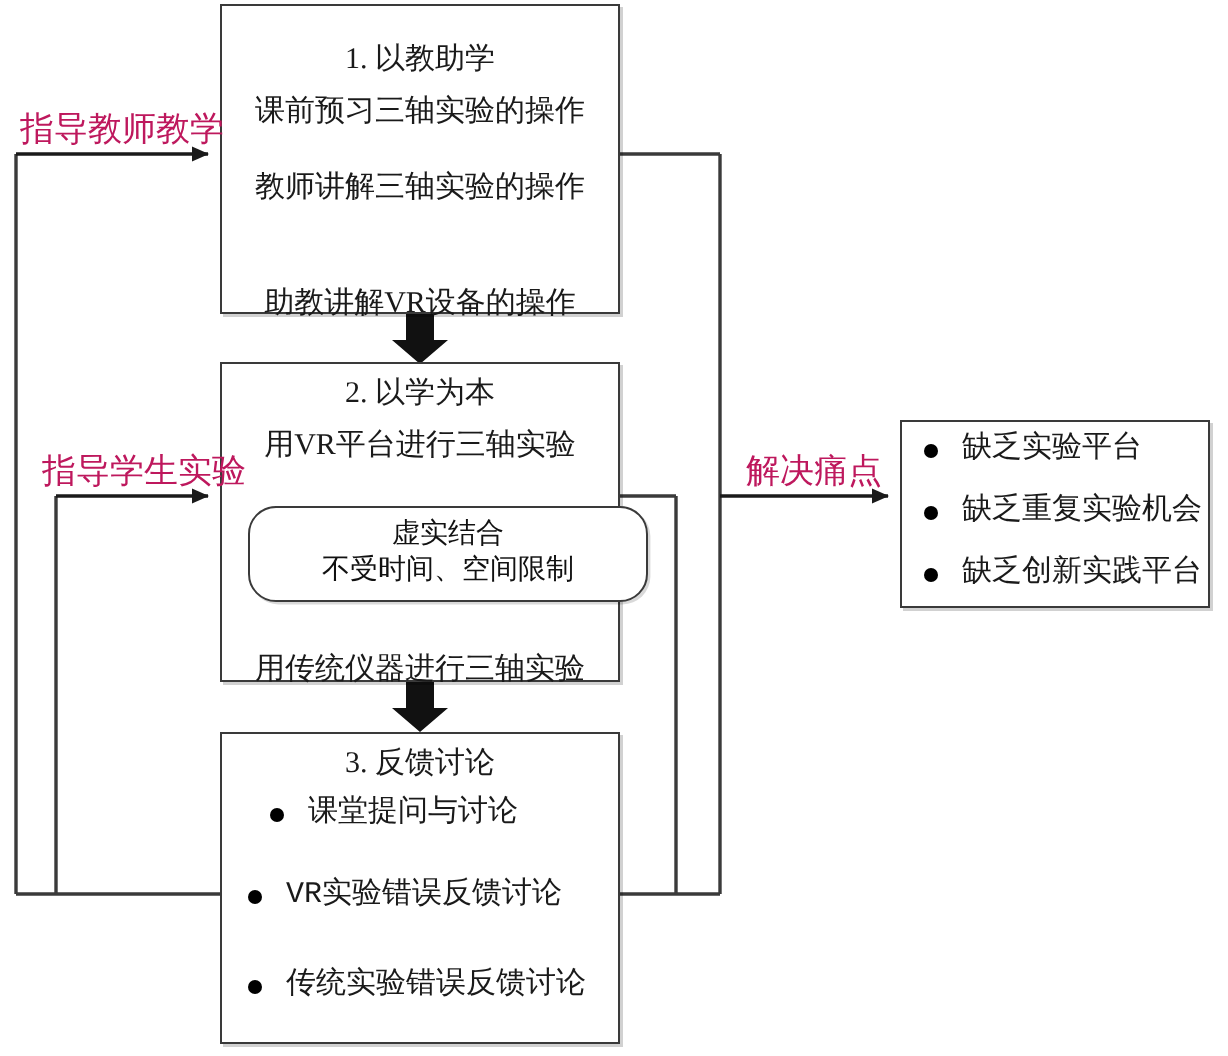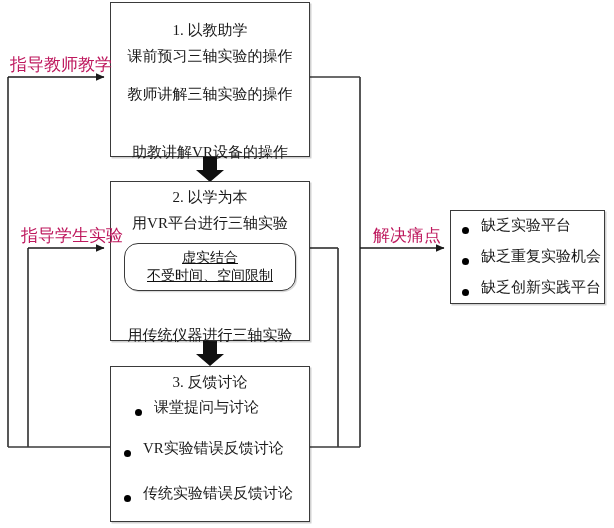--- a/index.html
+++ b/index.html
@@ -55,25 +55,26 @@
     background: #ffffff;
     text-align: center;
     font-size: 14px;
     line-height: 1.25;
     padding-top: 5px;
     box-shadow: 1.2px 1.2px 0 rgba(0,0,0,0.15);
   }
   .bullet-row {
     position: absolute;
     display: flex;
-    align-items: flex-end;
+    align-items: center;
     font-size: 15px;
     line-height: 1.1;
     white-space: nowrap;
     color: #1a1a1a;
+    font-family: Liberation Mono, monospace;
   }
   .bullet-dot {
     width: 7px;
     height: 7px;
     border-radius: 50%;
     background: #000000;
     margin-right: 12px;
     flex: 0 0 auto;
   }
   .edge-label {
@@ -157,21 +158,21 @@
     <div class="step-line" style="margin-top:22px;">教师讲解三轴实验的操作</div>
     <div class="step-line" style="margin-top:41px;">助教讲解VR设备的操作</div>
   </div>
 
   <div class="box" style="left:110px; top:181px; width:200px; height:160px;">
     <div class="box-title" style="margin-top:7px;">2. 以学为本</div>
     <div class="step-line" style="margin-top:9px;">用VR平台进行三轴实验</div>
     <div class="step-line" style="margin-top:96px;">用传统仪器进行三轴实验</div>
   </div>
 
-  <div class="rounded-note" style="left:124px; top:243px; width:172px; height:48px;text-decoration:underline;">
+  <div class="rounded-note" style="left:124px; top:253px; width:200px; height:48px;">
     <div>虚实结合</div>
     <div>不受时间、空间限制</div>
   </div>
 
   <div class="box" style="left:110px; top:366px; width:200px; height:156px;">
     <div class="box-title" style="margin-top:7px;">3. 反馈讨论</div>
   </div>
 
   <div class="bullet-row" style="left:135px; top:399px;">
     <span class="bullet-dot"></span>

